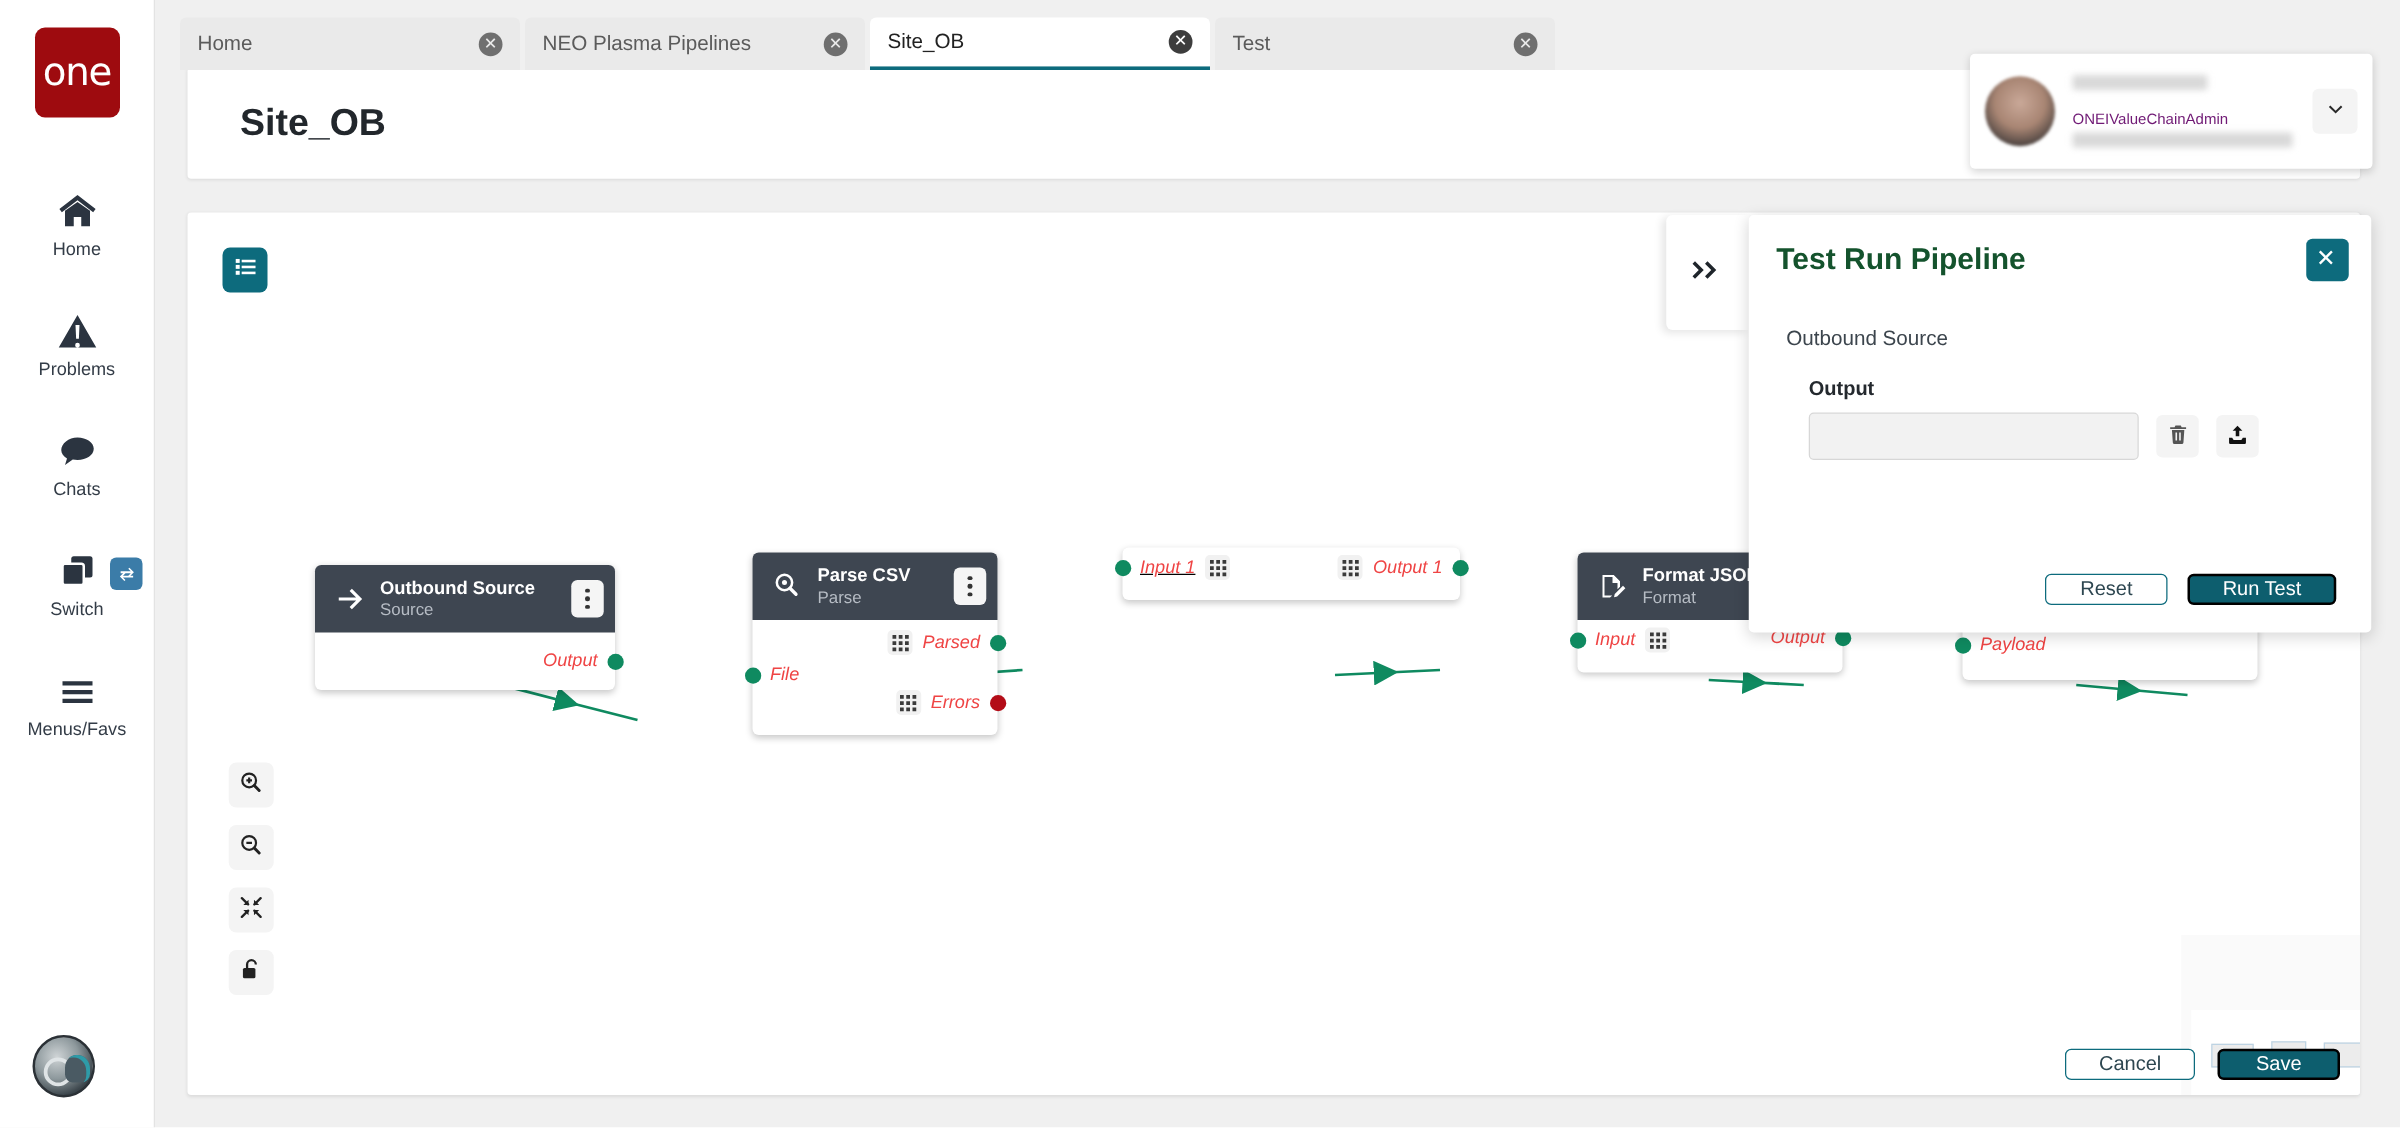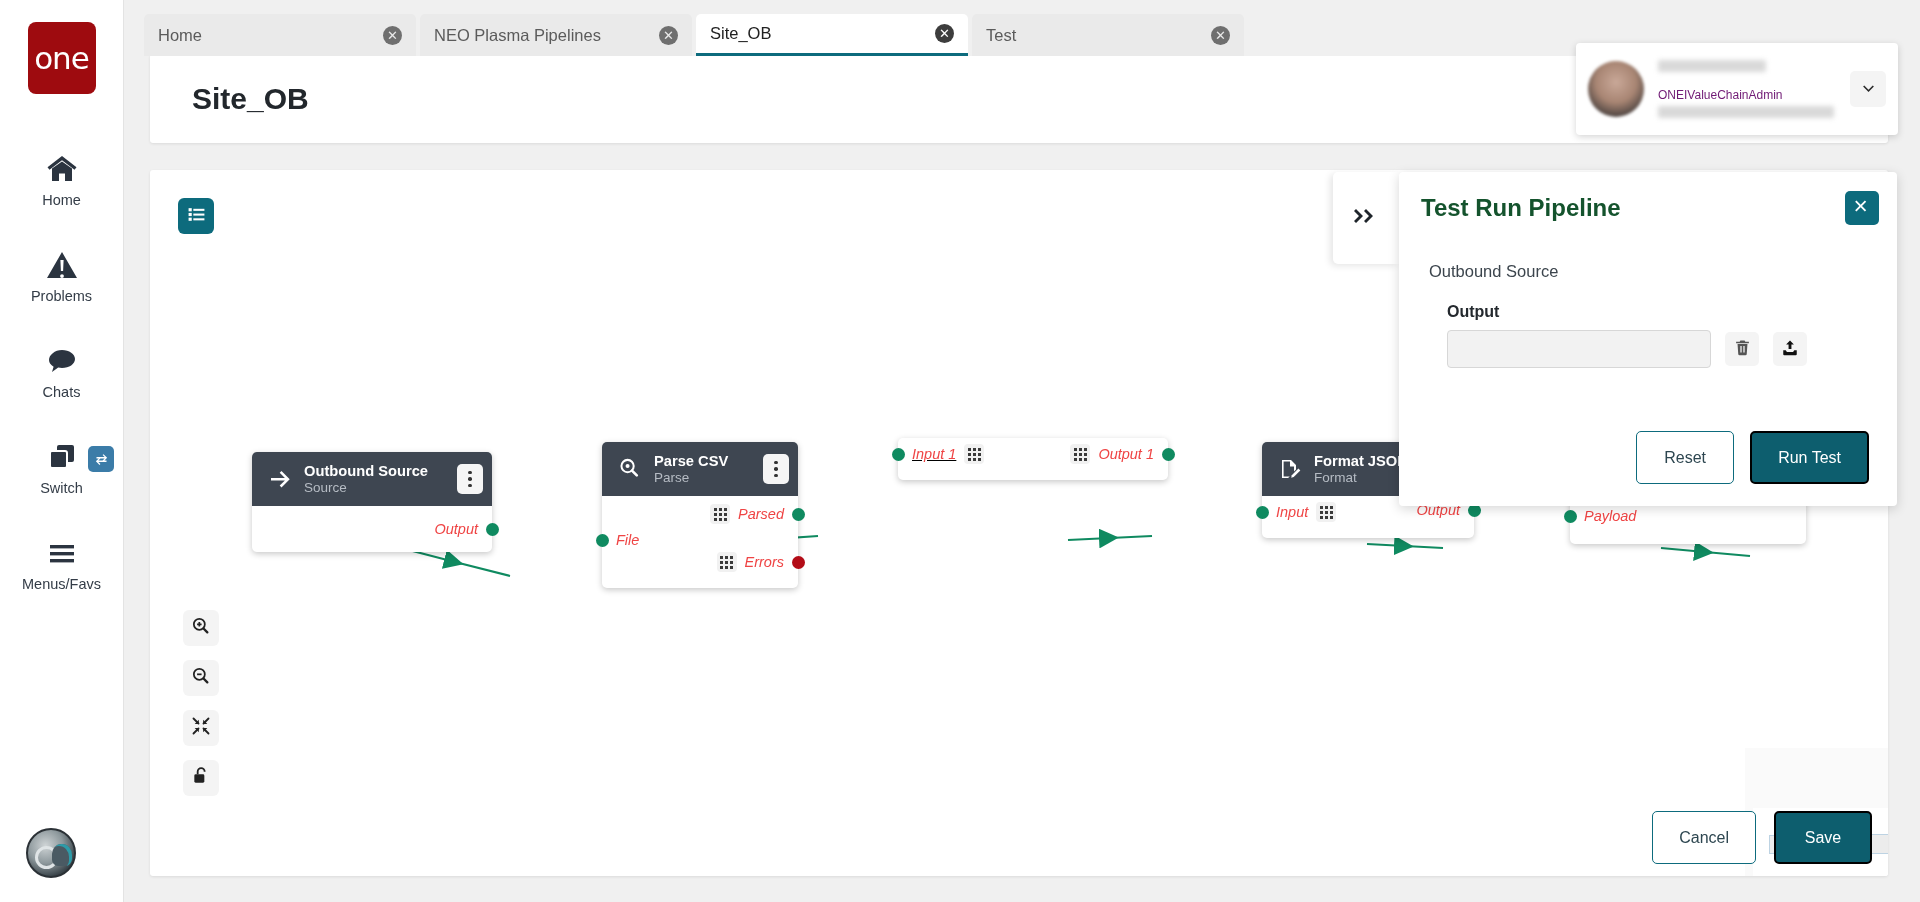--- a/index.html
+++ b/index.html
@@ -222,21 +222,21 @@
     width: 34px; height: 34px; border-radius: 5px; background: #f4f4f4;
     display: flex; align-items: center; justify-content: center; cursor: pointer; border: none;
   }
   .panel-actions {
     position: absolute; right: 28px; bottom: 22px; display: flex; gap: 16px;
   }
 
   
   .form-actions { position: absolute; right: 48px; bottom: 38px; display: flex; gap: 18px; z-index: 30; border-radius: 18px; }
   .btn {
-    height: 53px; padding: 0 26px; border-radius: 5px; font-size: 16px;
+    height: 25px; padding: 0 26px; border-radius: 5px; font-size: 16px;
     display: flex; align-items: center; justify-content: center; cursor: pointer;
     font-family: "Liberation Sans", sans-serif;
   }
   .btn-outline { background: #fff; border: 1px solid #0d6b7d; color: #2d4650; }
   .btn-solid { background: #0d5e6e; border: 2px solid #000000; color: #fff; }
   .btn-wide { min-width: 98px; }
 </style>
 </head>
 <body>
 

